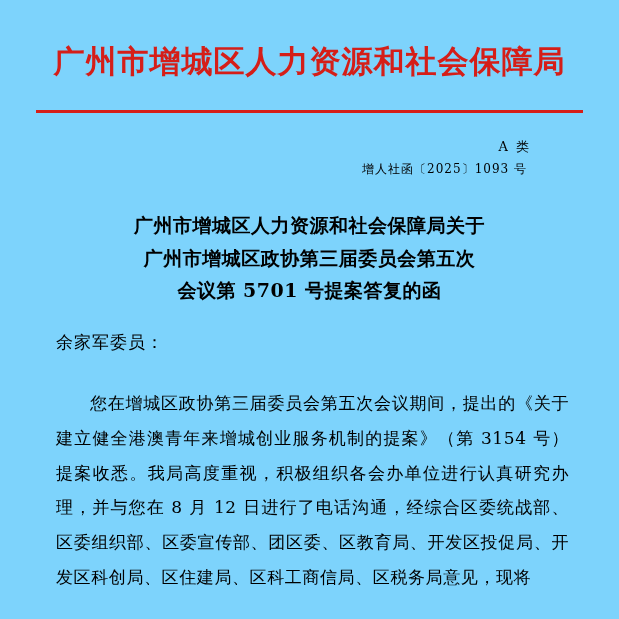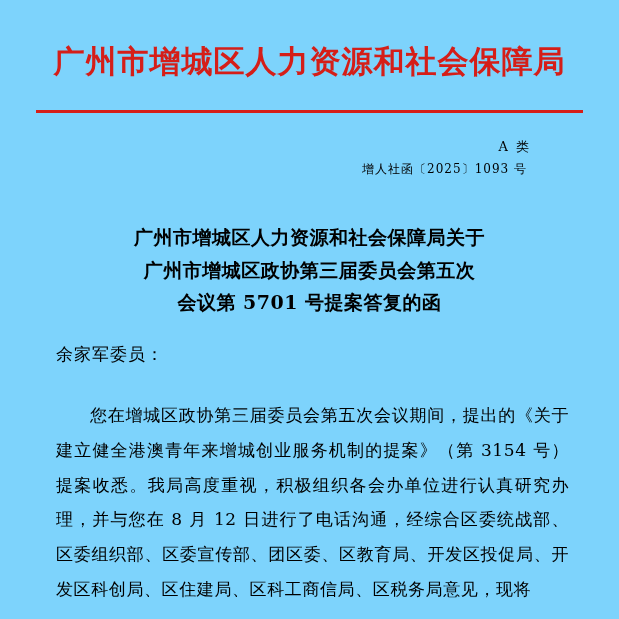--- a/index.html
+++ b/index.html
@@ -54,21 +54,21 @@
     line-height: 1.8;
   }
   .doc-number {
     font-size: 12px;
     letter-spacing: 1px;
     line-height: 1.9;
     padding-right: 4px;
   }
   
   .doc-title {
-    margin-top: 40px;
+    margin-top: 28px;
     text-align: center;
     font-weight: bold;
     font-size: 19px;
     line-height: 1.72;
     letter-spacing: 0.5px;
   }
   .doc-title div {
     white-space: nowrap;
   }
   

